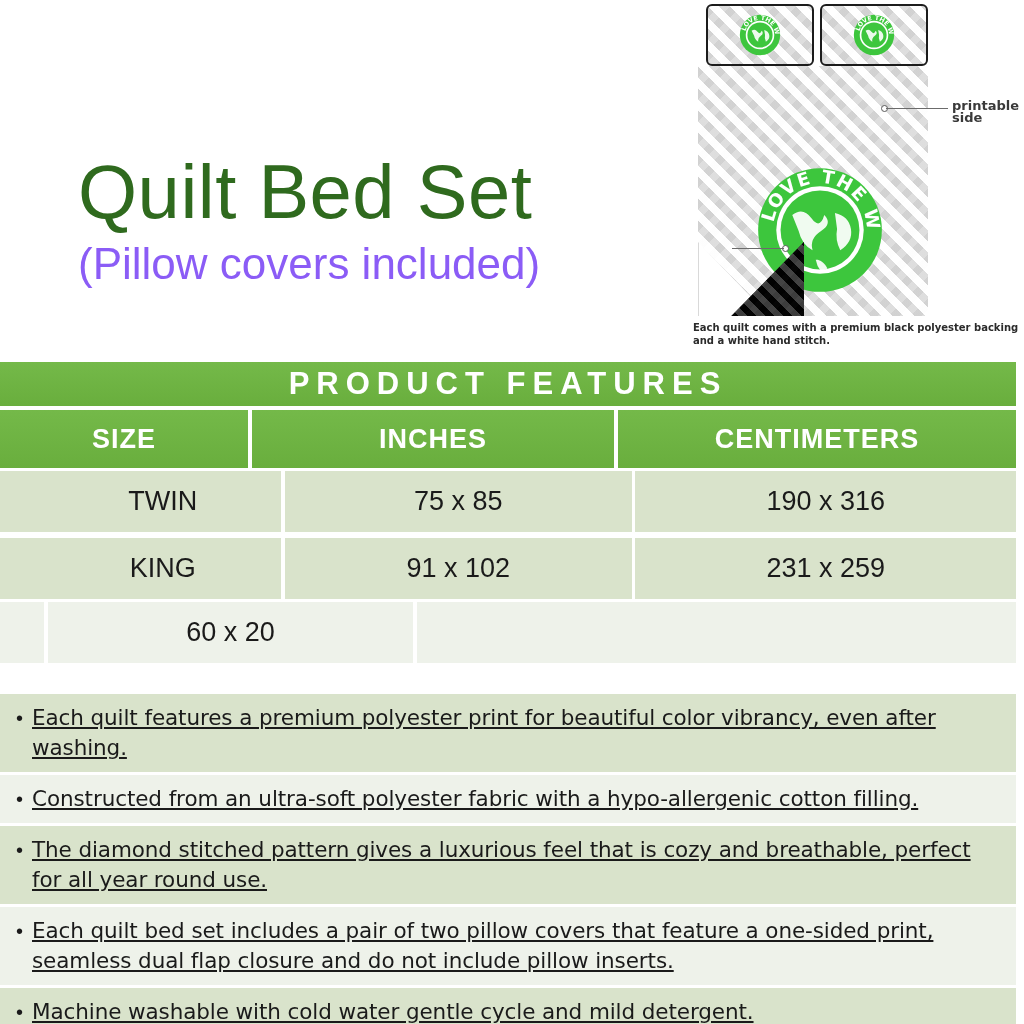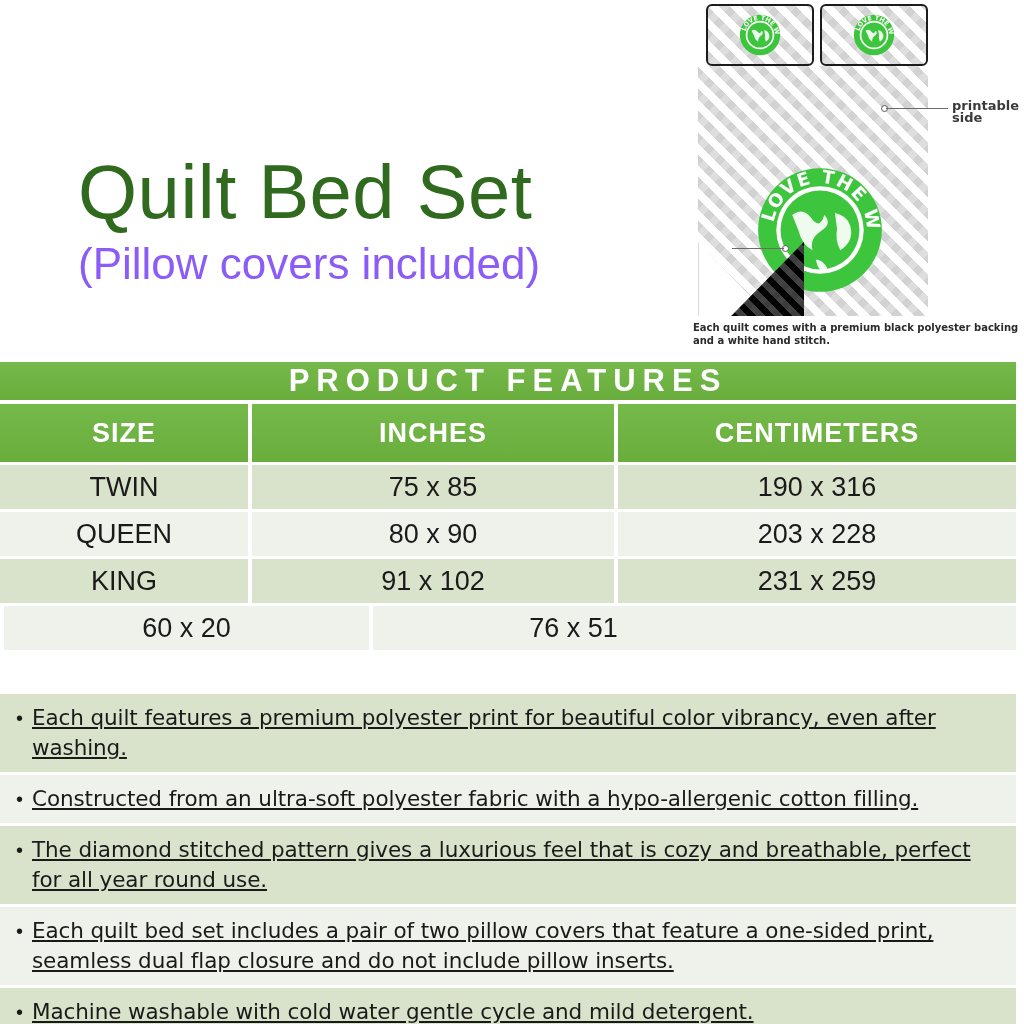--- a/index.html
+++ b/index.html
@@ -84,38 +84,38 @@
   .caption{
     position:absolute;left:4px;top:322px;width:330px;
     font-size:10px;line-height:12.5px;color:#2b2b2b;font-weight:600;
     font-family:"DejaVu Sans", sans-serif;
     margin-left:19px;
   }
 
   
   .features{position:absolute;left:0;top:362px;width:1016px;}
   .banner{
-    height:38px;background:linear-gradient(180deg,#74b949 0%,#69ae3d 100%);
+    height:44px;background:linear-gradient(180deg,#74b949 0%,#69ae3d 100%);
     display:flex;align-items:center;justify-content:center;
     color:#ffffff;font-size:31px;font-weight:700;letter-spacing:7px;
   }
   .sep{height:4px;background:#ffffff;}
   .thead{
     display:flex;height:58px;
     background:linear-gradient(180deg,#74b949 0%,#69ae3d 100%);
   }
   .thead .cell{
     display:flex;align-items:center;justify-content:center;
     color:#ffffff;font-size:27px;font-weight:700;letter-spacing:1px;
   }
   .col-size{width:250px;border-radius:16px;}
   .col-in{width:365px;}
   .col-cm{width:401px;border-radius:27px;}
   .vdiv{width:4px;background:#ffffff;}
-  .trow{display:flex;height:44px;}
+  .trow{display:flex;height:61px;padding-left:44px;}
   .trow .cell{
     display:flex;align-items:center;justify-content:center;
     font-size:27px;color:#1a1a1a;font-weight:400;
   }
   .row-a{background:#d9e3cb;}
   .row-b{background:#eef2ea;}
   .hdiv{height:3px;background:#ffffff;}
 
   
   .bullets{position:absolute;left:0;top:694px;width:1016px;}
@@ -230,43 +230,35 @@
 
     <div class="trow row-a">
       <div class="cell col-size">TWIN</div>
       <div class="vdiv"></div>
       <div class="cell col-in">75 x 85</div>
       <div class="vdiv"></div>
       <div class="cell col-cm">190 x 316</div>
     </div>
     <div class="hdiv"></div>
 
-    <div class="trow row-b">
-      <div class="cell col-size">QUEEN</div>
-      <div class="vdiv"></div>
-      <div class="cell col-in">80 x 90</div>
-      <div class="vdiv"></div>
-      <div class="cell col-cm">203 x 228</div>
-    </div>
     <div class="hdiv"></div>
 
     <div class="trow row-a">
       <div class="cell col-size">KING</div>
       <div class="vdiv"></div>
       <div class="cell col-in">91 x 102</div>
       <div class="vdiv"></div>
       <div class="cell col-cm">231 x 259</div>
     </div>
     <div class="hdiv"></div>
 
     <div class="trow row-b">
       <div class="vdiv"></div>
       <div class="cell col-in">60 x 20</div>
       <div class="vdiv"></div>
-      <div class="cell col-cm">76 x 51</div>
     </div>
     <div class="hdiv"></div>
   </div>
 
   <div class="bullets">
 
     <div class="bullet row-a">
       <div class="dot">•</div>
       <div class="txt">Each quilt features a premium polyester print for beautiful color vibrancy, even after washing.</div>
     </div>

